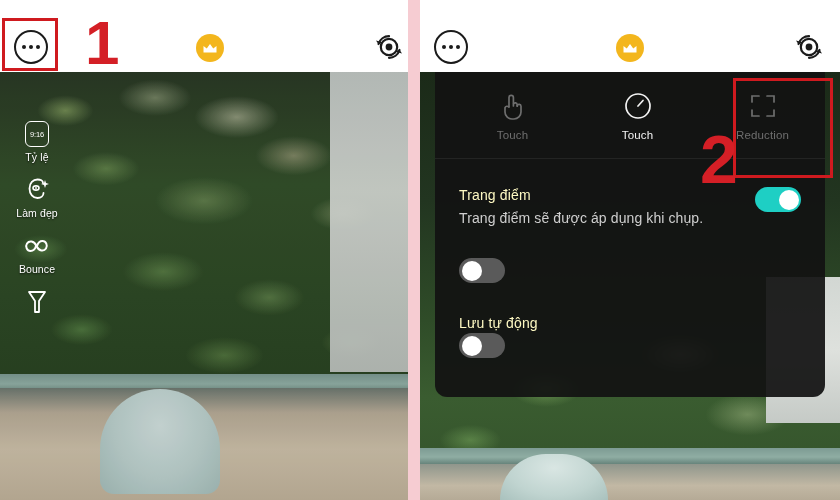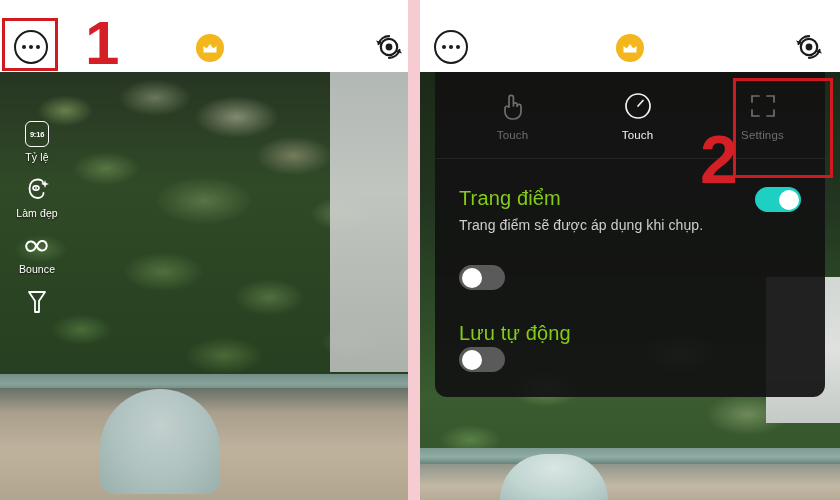--- a/index.html
+++ b/index.html
@@ -86,21 +86,21 @@
   .tool .glyph{width:28px;height:28px;display:flex;align-items:center;justify-content:center;}
   .tool .glyph svg{display:block;}
   .tool .lbl{
     margin-top:3px;font-size:10.5px;color:#ffffff;
     text-shadow:0 1px 2px rgba(0,0,0,.75);letter-spacing:.1px;white-space:nowrap;
   }
   .ratio-box{
     width:24px;height:26px;border:1.8px solid #fff;border-radius:6px;
     display:flex;align-items:center;justify-content:center;box-sizing:border-box;
   }
-  .ratio-box span{font-size:7.5px;color:#fff;font-weight:bold;letter-spacing:-.2px;}
+  .ratio-box span{font-size:7.5px;color:#fff;font-weight:normal;letter-spacing:-.2px;}
 
   
   .rpreview{position:absolute;left:0;top:72px;width:100%;height:428px;overflow:hidden;}
   .rpreview .bg{
     position:absolute;inset:0;
     background:
       radial-gradient(ellipse 56px 28px at 62% 66%, rgba(215,220,185,.5), rgba(0,0,0,0) 70%),
       radial-gradient(ellipse 50px 26px at 30% 74%, rgba(150,195,110,.5), rgba(0,0,0,0) 70%),
       radial-gradient(ellipse 60px 30px at 78% 80%, rgba(185,205,150,.42), rgba(0,0,0,0) 70%),
       radial-gradient(ellipse 44px 22px at 12% 86%, rgba(130,180,100,.45), rgba(0,0,0,0) 70%),
@@ -138,21 +138,21 @@
   }
   .qitem{flex:1;display:flex;flex-direction:column;align-items:center;justify-content:center;height:100%;}
   .qitem .qglyph{height:34px;display:flex;align-items:center;justify-content:center;}
   .qitem .qlbl{margin-top:6px;font-size:11.5px;letter-spacing:.15px;}
   .qitem.on  .qlbl{color:#f2f2f2;}
   .qitem.off .qlbl{color:#6e6e6e;}
 
   .rows{padding:8px 24px 0 24px;}
   .row{display:flex;align-items:flex-start;justify-content:space-between;}
   .row .texts{padding-top:2px;}
-  .row .title{font-size:20px;color:#84cc16;letter-spacing:.15px;}
+  .row .title{font-size:14px;color:#fef9c3;letter-spacing:.15px;}
   .row .sub{margin-top:7px;font-size:14px;color:#cfcfcf;letter-spacing:.1px;}
   .row.r1{margin-top:18px;}
   .row.r2{margin-top:30px;}
   .row.r3{margin-top:30px;flex-direction:column;}
 
   .toggle{width:46px;height:25px;border-radius:13px;position:relative;flex:none;margin-top:2px;}
   .toggle .knob{position:absolute;top:2.5px;width:20px;height:20px;border-radius:50%;background:#fff;}
   .toggle.on{background:#1ecfc4;}
   .toggle.on .knob{right:2.5px;}
   .toggle.off{background:#5a5a5a;}
@@ -298,21 +298,21 @@
 
         <div class="qitem off">
           <div class="qglyph">
             <svg width="30" height="28" viewBox="0 0 30 28">
               <path d="M4 10 L4 4 L11 4" fill="none" stroke="#6e6e6e" stroke-width="1.7" stroke-linecap="round"></path>
               <path d="M26 10 L26 4 L19 4" fill="none" stroke="#6e6e6e" stroke-width="1.7" stroke-linecap="round"></path>
               <path d="M4 18 L4 24 L11 24" fill="none" stroke="#6e6e6e" stroke-width="1.7" stroke-linecap="round"></path>
               <path d="M26 18 L26 24 L19 24" fill="none" stroke="#6e6e6e" stroke-width="1.7" stroke-linecap="round"></path>
             </svg>
           </div>
-          <div class="qlbl">Settings</div>
+          <div class="qlbl">Reduction</div>
         </div>
 
 
       </div>
 
       <div class="rows">
 
         <div class="row r1">
           <div class="texts">
             <div class="title">Trang điểm</div>

